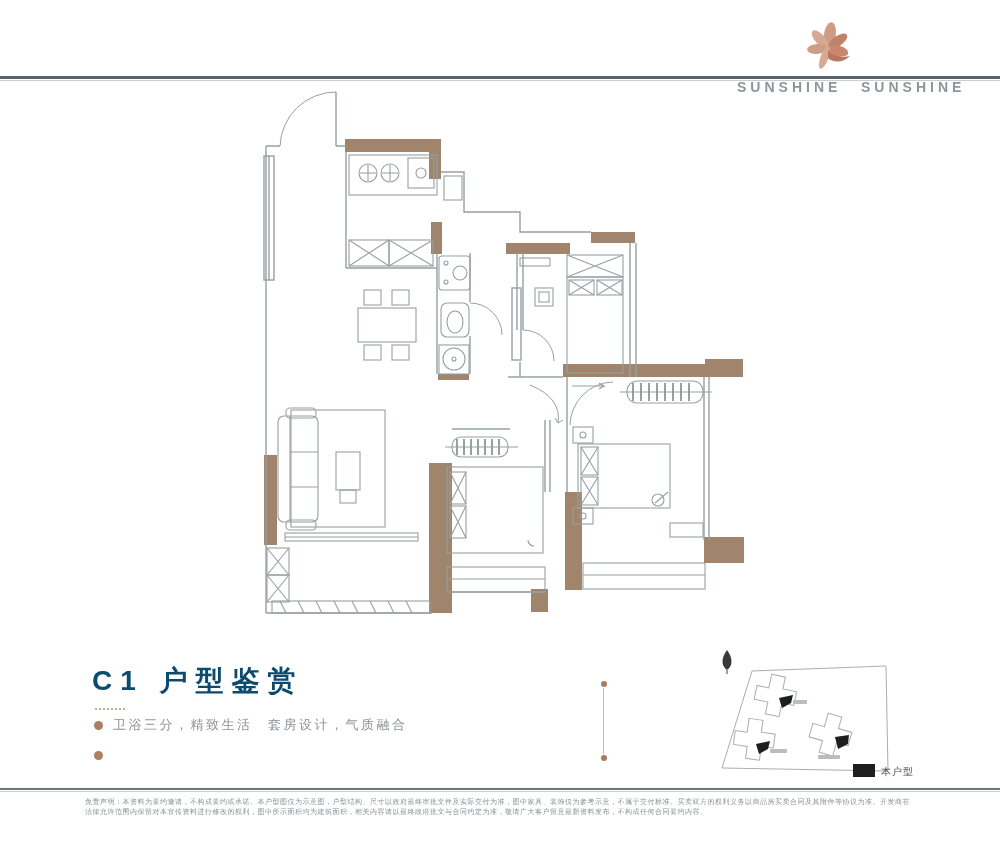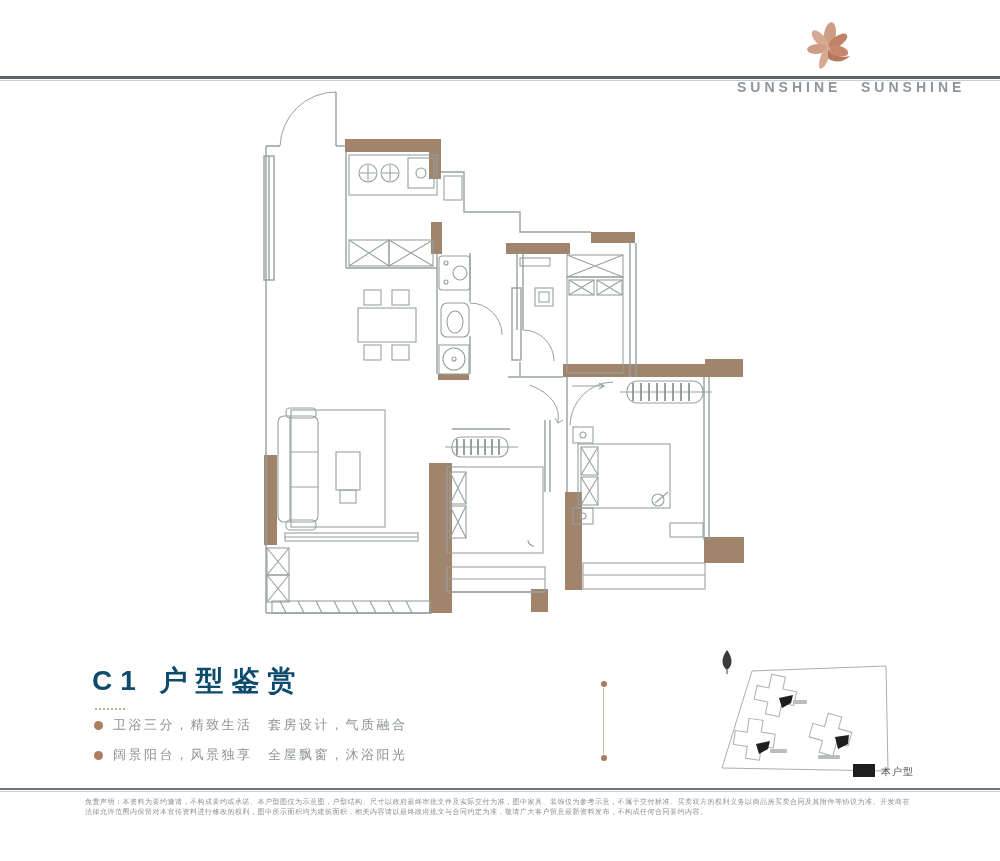--- a/index.html
+++ b/index.html
@@ -217,21 +217,20 @@
 
 <div class="abs page-title">C1 户型鉴赏</div>
 <div class="abs title-dash"></div>
 
 <div class="abs bullet-row b1">
   <span class="bullet-dot"></span>
   <span class="bullet-text">卫浴三分，精致生活　套房设计，气质融合</span>
 </div>
 <div class="abs bullet-row b2">
   <span class="bullet-dot"></span>
-  <span class="bullet-text">阔景阳台，风景独享　全屋飘窗，沐浴阳光</span>
 </div>
 
 <div class="abs v-divider"></div>
 <div class="abs v-dot vd-top"></div>
 <div class="abs v-dot vd-bot"></div>
 
 <svg class="abs siteplan-svg" width="215" height="150" viewBox="695 640 215 150">
   <g fill="none" stroke="#a9aeae" stroke-width="1">
     <g>
       <path d="M727,650 C733,658 733,666 727,670 C721,666 721,658 727,650 Z" fill="#3a3a3a" stroke="none"></path>

